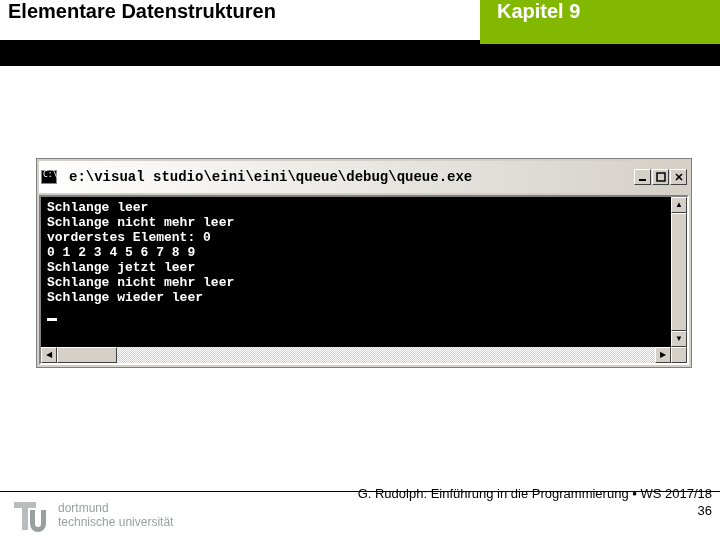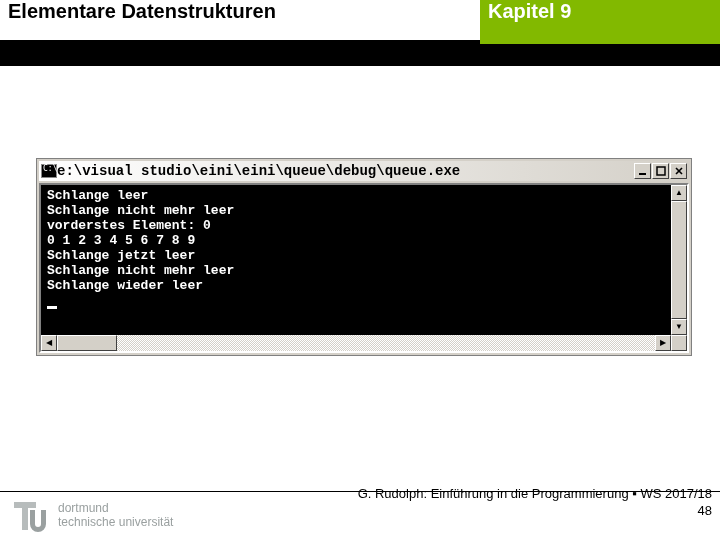--- a/index.html
+++ b/index.html
@@ -20,21 +20,21 @@
     display: flex;
     align-items: flex-start;
     width: 480px;
     border-bottom: 4px solid #000;
   }
   .header-right {
     background: #82b900;
     color: #fff;
     font-weight: bold;
     font-size: 20px;
-    padding-left: 8px;
+    padding-left: 17px;
     display: flex;
     align-items: flex-start;
     flex: 1;
   }
   .blackband {
     width: 100%;
     height: 22px;
     background: #000;
   }
 
@@ -45,24 +45,24 @@
     top: 158px;
     width: 656px;
     border: 1px solid #808080;
     background: #d4d0c8;
     padding: 2px;
     box-shadow: none;
   }
   .titlebar {
     display: flex;
     align-items: center;
-    height: 20px;
+    height: 32px;
     background: linear-gradient(to right, #ffffff, #d4d0c8);
     padding: 0 2px;
-    gap: 0;
+    gap: 12px;
   }
   .sys-icon {
     width: 16px;
     height: 14px;
     background: #000;
     position: relative;
     border: 1px solid #888;
   }
   .sys-icon::before {
     content: "C:\\";
@@ -272,14 +272,14 @@
     </svg>
   </div>
   <div class="logo-text">
     <div>dortmund</div>
     <div>technische universität</div>
   </div>
 </div>
 
 <div class="footer">
   <div>G. Rudolph: Einführung in die Programmierung ▪ WS 2017/18</div>
-  <div>48</div>
+  <div>36</div>
 </div>
 
 </body></html>

